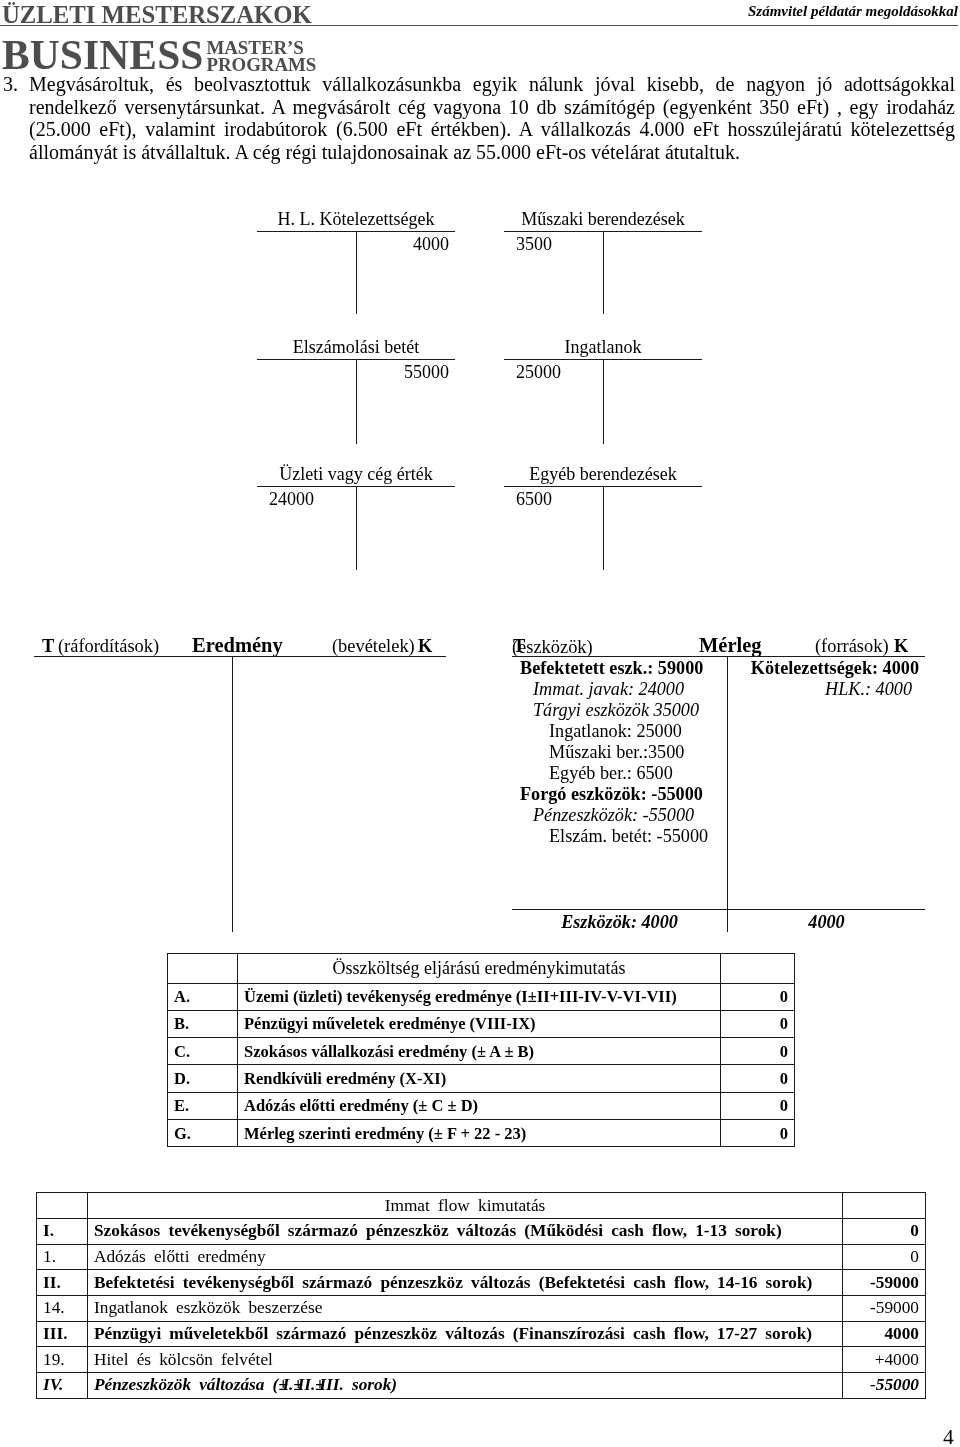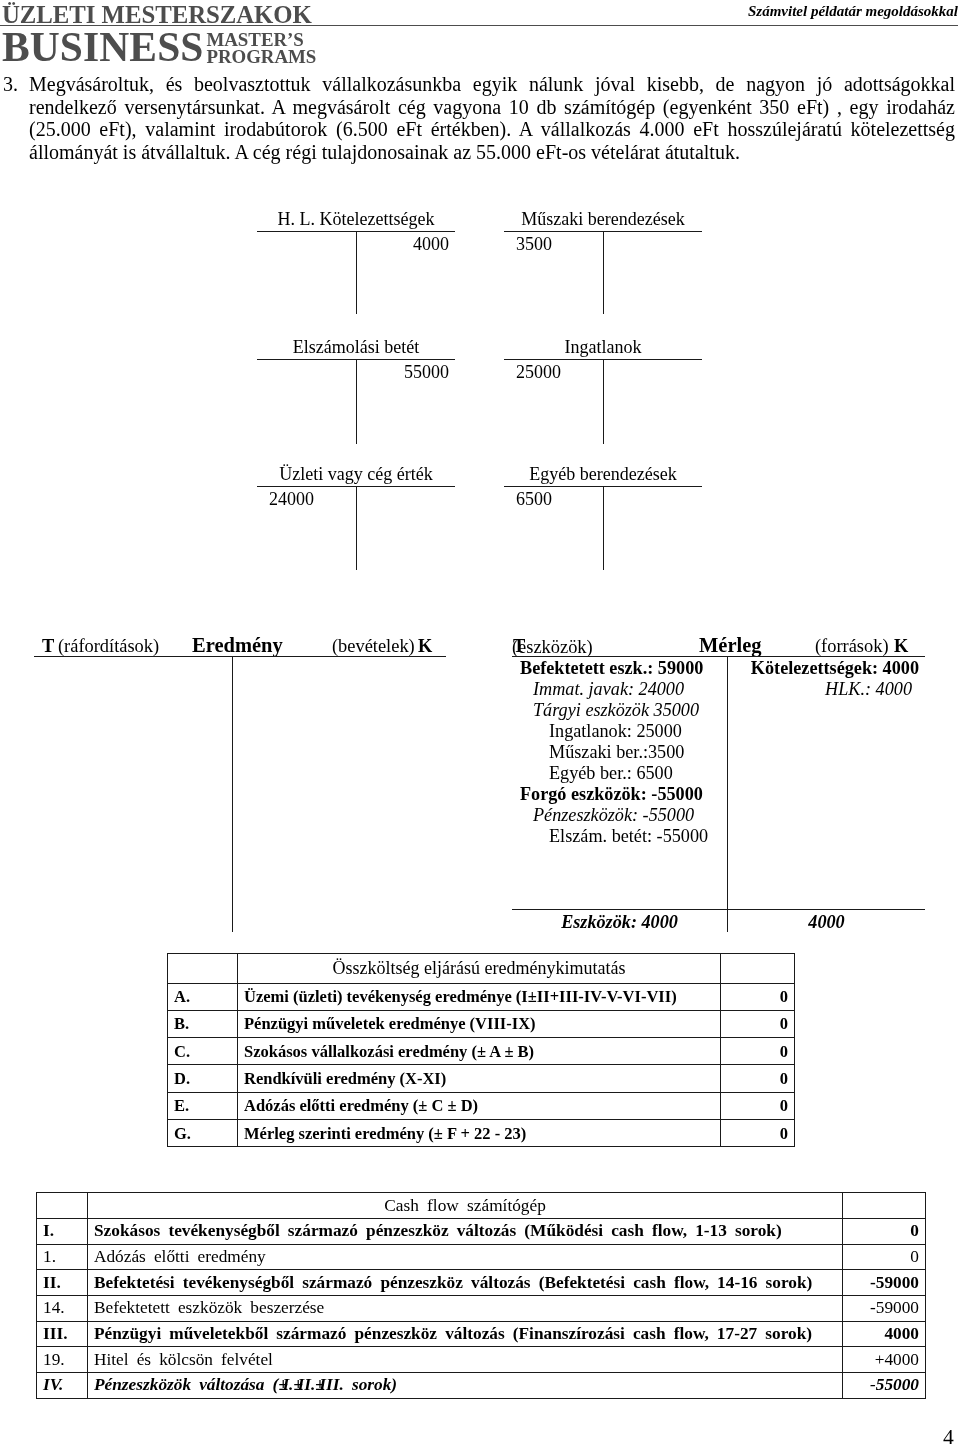--- a/index.html
+++ b/index.html
@@ -10,21 +10,21 @@
     color:#000;
     position:relative;
     overflow:hidden;
   }
   .page{position:relative;width:960px;height:1447px;}
 
   
   .logo-wrap{position:absolute;left:2px;top:0px;color:#4d4d4d;white-space:nowrap;}
   .logo-l1{position:absolute;left:0;top:3px;font-size:24.8px;font-weight:bold;line-height:24px;
            letter-spacing:-0.05px;}
-  .logo-l2{position:absolute;left:0;top:32px;white-space:nowrap;}
+  .logo-l2{position:absolute;left:0;top:40px;white-space:nowrap;}
   .logo-big{font-size:41.5px;font-weight:bold;line-height:30px;letter-spacing:0.1px;}
   .logo-small{display:inline-block;vertical-align:top;margin-left:3px;margin-top:-1px;}
   .logo-small div{font-size:18.9px;font-weight:bold;line-height:17.3px;letter-spacing:-0.05px;}
   .hdr-right{position:absolute;right:2px;top:3px;font-size:15px;font-weight:bold;font-style:italic;
              line-height:16px;}
   .hdr-rule{position:absolute;left:0;top:24.6px;width:958px;height:1.8px;background:#4d4d4d;}
 
   
   .para{position:absolute;left:29px;top:73px;width:926px;font-size:20px;line-height:22.7px;
         text-align:justify;text-justify:inter-word;}
@@ -223,41 +223,41 @@
 
   <table class="gtable" id="table2" style="left:36px;top:1192px;width:889px;">
     <colgroup>
         <col style="width:51px">
         <col style="width:755px">
         <col style="width:83px">
       </colgroup>
     <tbody id="t2body">
         <tr>
           <td style="height:25px;">&nbsp;</td>
-          <td class="ttl">Cash flow számítógép</td>
+          <td class="ttl">Immat flow kimutatás</td>
           <td>&nbsp;</td>
         </tr>
         <tr>
           <td class="code">I.</td>
           <td class="lab">Szokásos tevékenységből származó pénzeszköz változás (Működési cash flow, 1-13 sorok)</td>
           <td class="val">0</td>
         </tr>
         <tr>
           <td class="code n">1.</td>
           <td class="lab n">Adózás előtti eredmény</td>
           <td class="val n">0</td>
         </tr>
         <tr>
           <td class="code">II.</td>
           <td class="lab">Befektetési tevékenységből származó pénzeszköz változás (Befektetési cash flow, 14-16 sorok)</td>
           <td class="val">-59000</td>
         </tr>
         <tr>
           <td class="code n">14.</td>
-          <td class="lab n">Befektetett eszközök beszerzése</td>
+          <td class="lab n">Ingatlanok eszközök beszerzése</td>
           <td class="val n">-59000</td>
         </tr>
         <tr>
           <td class="code">III.</td>
           <td class="lab">Pénzügyi műveletekből származó pénzeszköz változás (Finanszírozási cash flow, 17-27 sorok)</td>
           <td class="val">4000</td>
         </tr>
         <tr>
           <td class="code n">19.</td>
           <td class="lab n">Hitel és kölcsön felvétel</td>

